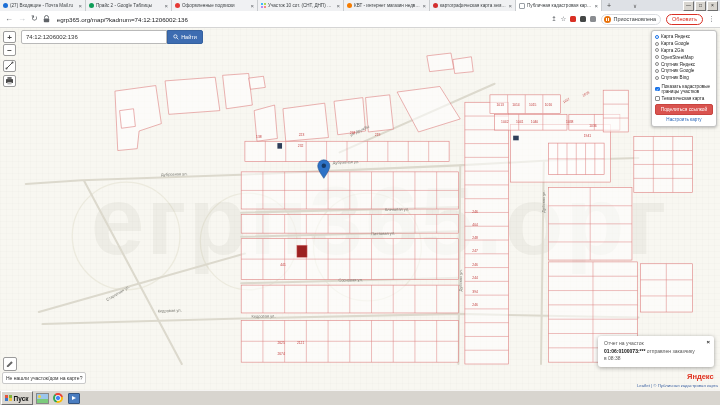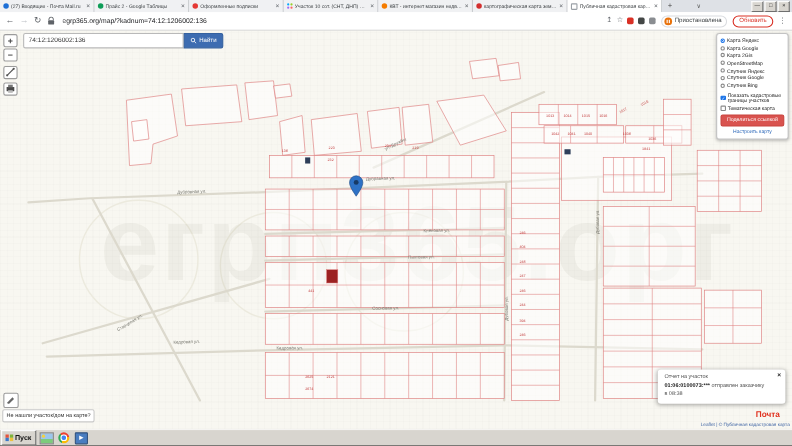--- a/index.html
+++ b/index.html
@@ -487,21 +487,21 @@
     <div id="notif">
       <span id="notifclose">×</span>
       <div>Отчет на участок</div>
       <div>
         <b>01:06:0100073:***</b>
         <span>отправлен заказчику</span>
       </div>
       <div>в 08:38</div>
     </div>
 
-    <span id="yandexlogo">Почта</span>
+    <span id="yandexlogo">Яндекс</span>
     <span id="attribution">Leaflet | © Публичная кадастровая карта</span>
 
     <div id="penbtn">
       <svg width="8" height="8" viewBox="0 0 9 9">
         <path d="M1 8 L1 6.4 L6 1.4 L7.6 3 L2.6 8 Z" fill="#666"></path>
       </svg>
     </div>
     <div id="feedbacktip">Не нашли участок/дом на карте?</div>
   </div>
 

